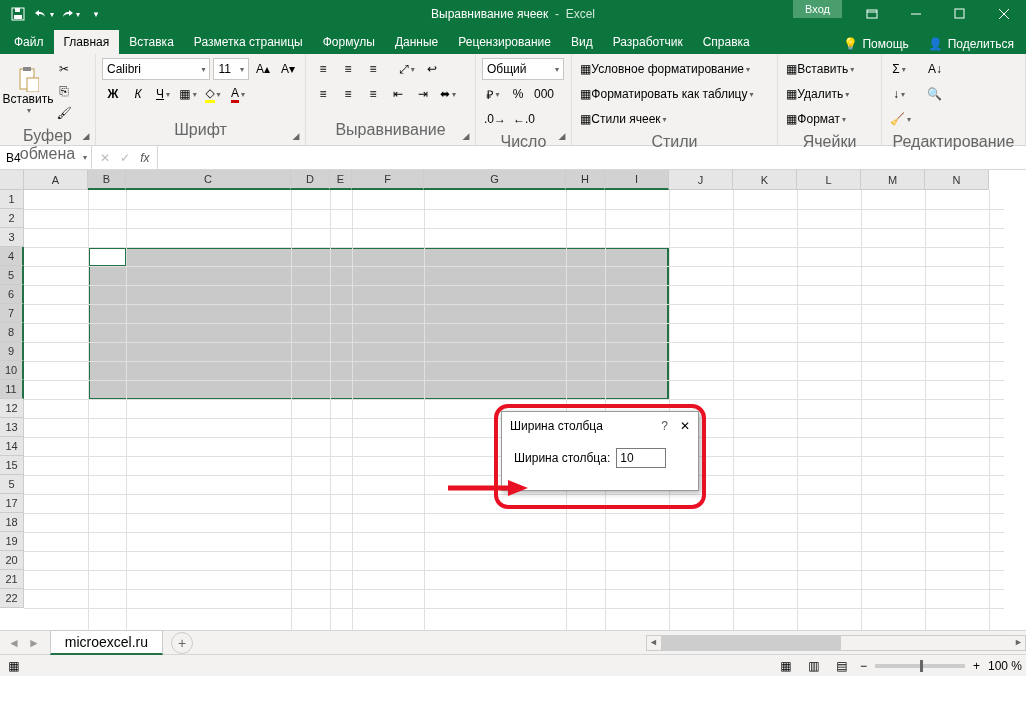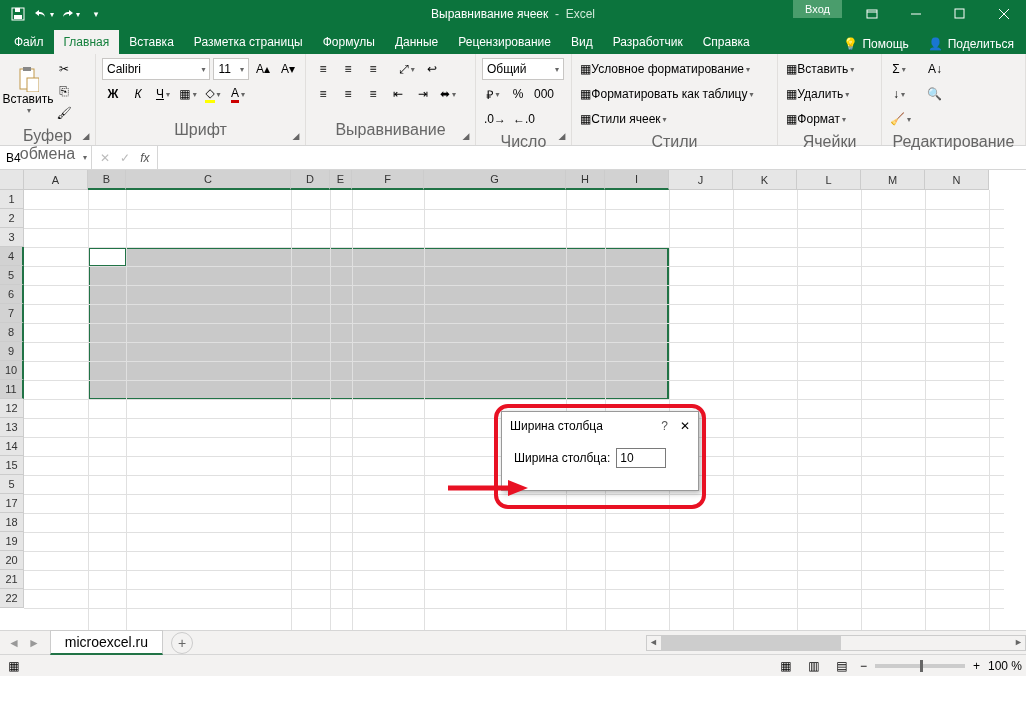--- a/index.html
+++ b/index.html
@@ -7,21 +7,21 @@
 .titlebar{height:28px;background:#0c743d;display:flex;align-items:center;color:#fff;position:relative}
 .qat{display:flex;gap:2px;padding:0 6px;align-items:center}
 .qat-btn{width:24px;height:24px;display:flex;align-items:center;justify-content:center;cursor:pointer}
 .title{position:absolute;left:50%;transform:translateX(-50%);font-size:12px;color:#d0e8d8}
 .title .doc{color:#fff}
 .win-btns{margin-left:auto;display:flex;align-items:flex-start}
 .login{background:#4a9d6c;padding:3px 12px;font-size:11px;margin-right:8px}
 .win-btn{width:44px;height:28px;display:flex;align-items:center;justify-content:center;cursor:pointer}
 .tabs{height:26px;background:#0c743d;display:flex;color:#fff;padding:0 4px;align-items:flex-end}
 .tab{padding:5px 10px;font-size:12px;cursor:pointer}
-.tab.active{background:#f3f2f1;color:#15803d}
+.tab.active{background:#f3f2f1;color:#000000}
 .tabs-right{margin-left:auto;display:flex;align-items:center;gap:4px;padding:0 8px 3px}
 .tabs-right span{font-size:12px}
 .ribbon{display:flex;background:#f3f2f1;border-bottom:1px solid #d6d6d6;height:92px}
 .rgroup{border-right:1px solid #e1dfdd;padding:4px 6px;display:flex;flex-direction:column;position:relative}
 .rlabel{text-align:center;font-size:16px;color:#666;margin-top:auto;padding-bottom:2px}
 .rrow{display:flex;gap:3px;align-items:center;margin-bottom:3px}
 .rbtn{height:22px;min-width:22px;display:flex;align-items:center;justify-content:center;cursor:pointer;padding:0 2px;border-radius:2px}
 .rbtn.big{flex-direction:column;height:64px;width:44px;font-size:11px}
 .font-combo{border:1px solid #c8c6c4;background:#fff;height:22px;padding:0 4px;display:flex;align-items:center}
 .dd{font-size:8px;color:#666;margin-left:2px}

